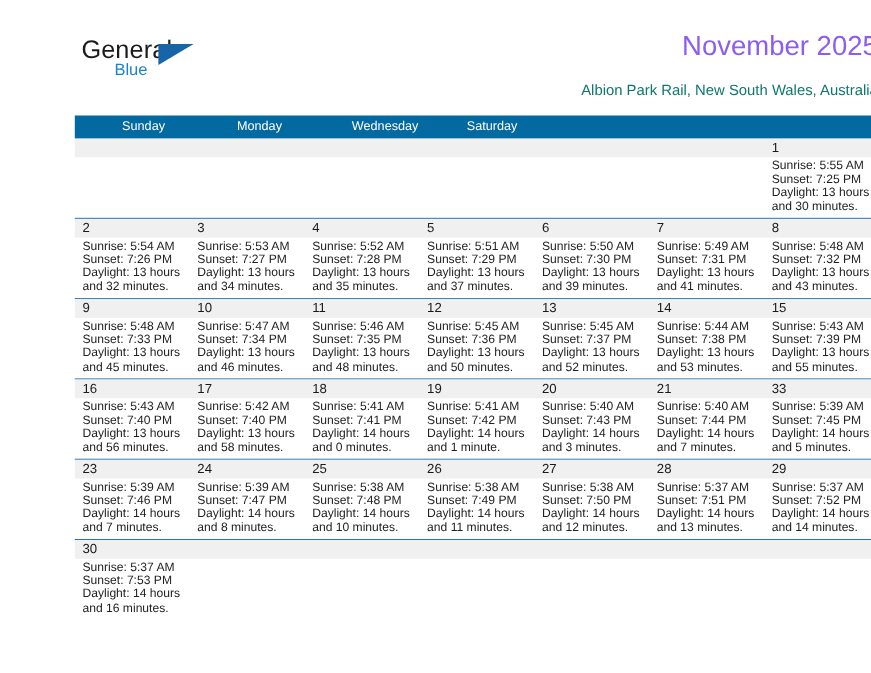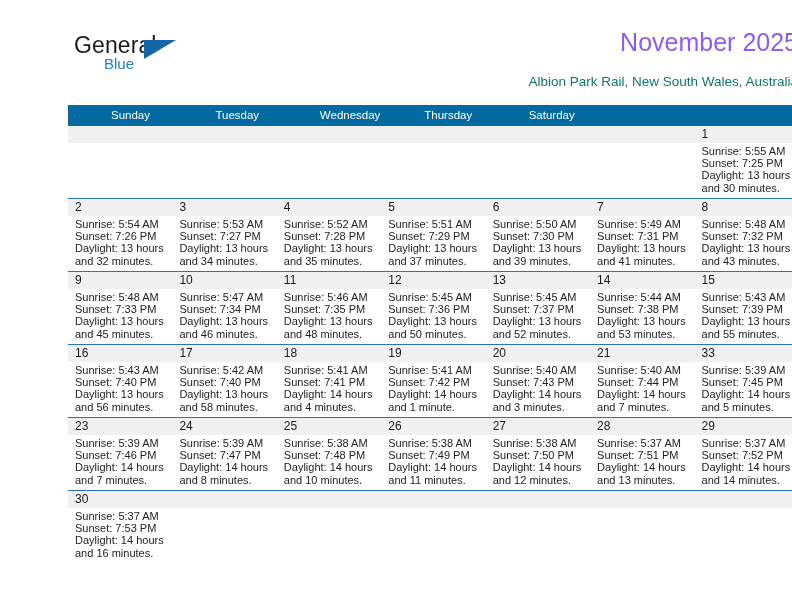--- a/index.html
+++ b/index.html
@@ -164,23 +164,22 @@
       <span class="logo-triangle"></span>
       <span class="logo-blue">Blue</span>
     </div>
     <div class="title">November 2025</div>
     <div class="subtitle">Albion Park Rail, New South Wales, Australia</div>
   </div>
 
   <div class="calendar">
     <div class="dow-row">
       <div class="dow">Sunday</div>
-      <div class="dow">Tuesday</div>
+      <div class="dow">Monday</div>
       <div class="dow">Wednesday</div>
-      <div class="dow">Thursday</div>
       <div class="dow">Saturday</div>
     </div>
     <div id="weeks-container">
         <div class="week first">
           <div class="daterow"></div>
           <div class="cell empty">
             <div class="daynum"></div>
             <div class="info">
               <div></div>
               <div></div>
@@ -394,21 +393,21 @@
               <div>Daylight: 13 hours</div>
               <div>and 58 minutes.</div>
             </div>
           </div>
           <div class="cell">
             <div class="daynum">18</div>
             <div class="info">
               <div>Sunrise: 5:41 AM</div>
               <div>Sunset: 7:41 PM</div>
               <div>Daylight: 14 hours</div>
-              <div>and 4 minutes.</div>
+              <div>and 0 minutes.</div>
             </div>
           </div>
           <div class="cell">
             <div class="daynum">19</div>
             <div class="info">
               <div>Sunrise: 5:41 AM</div>
               <div>Sunset: 7:42 PM</div>
               <div>Daylight: 14 hours</div>
               <div>and 1 minute.</div>
             </div>

